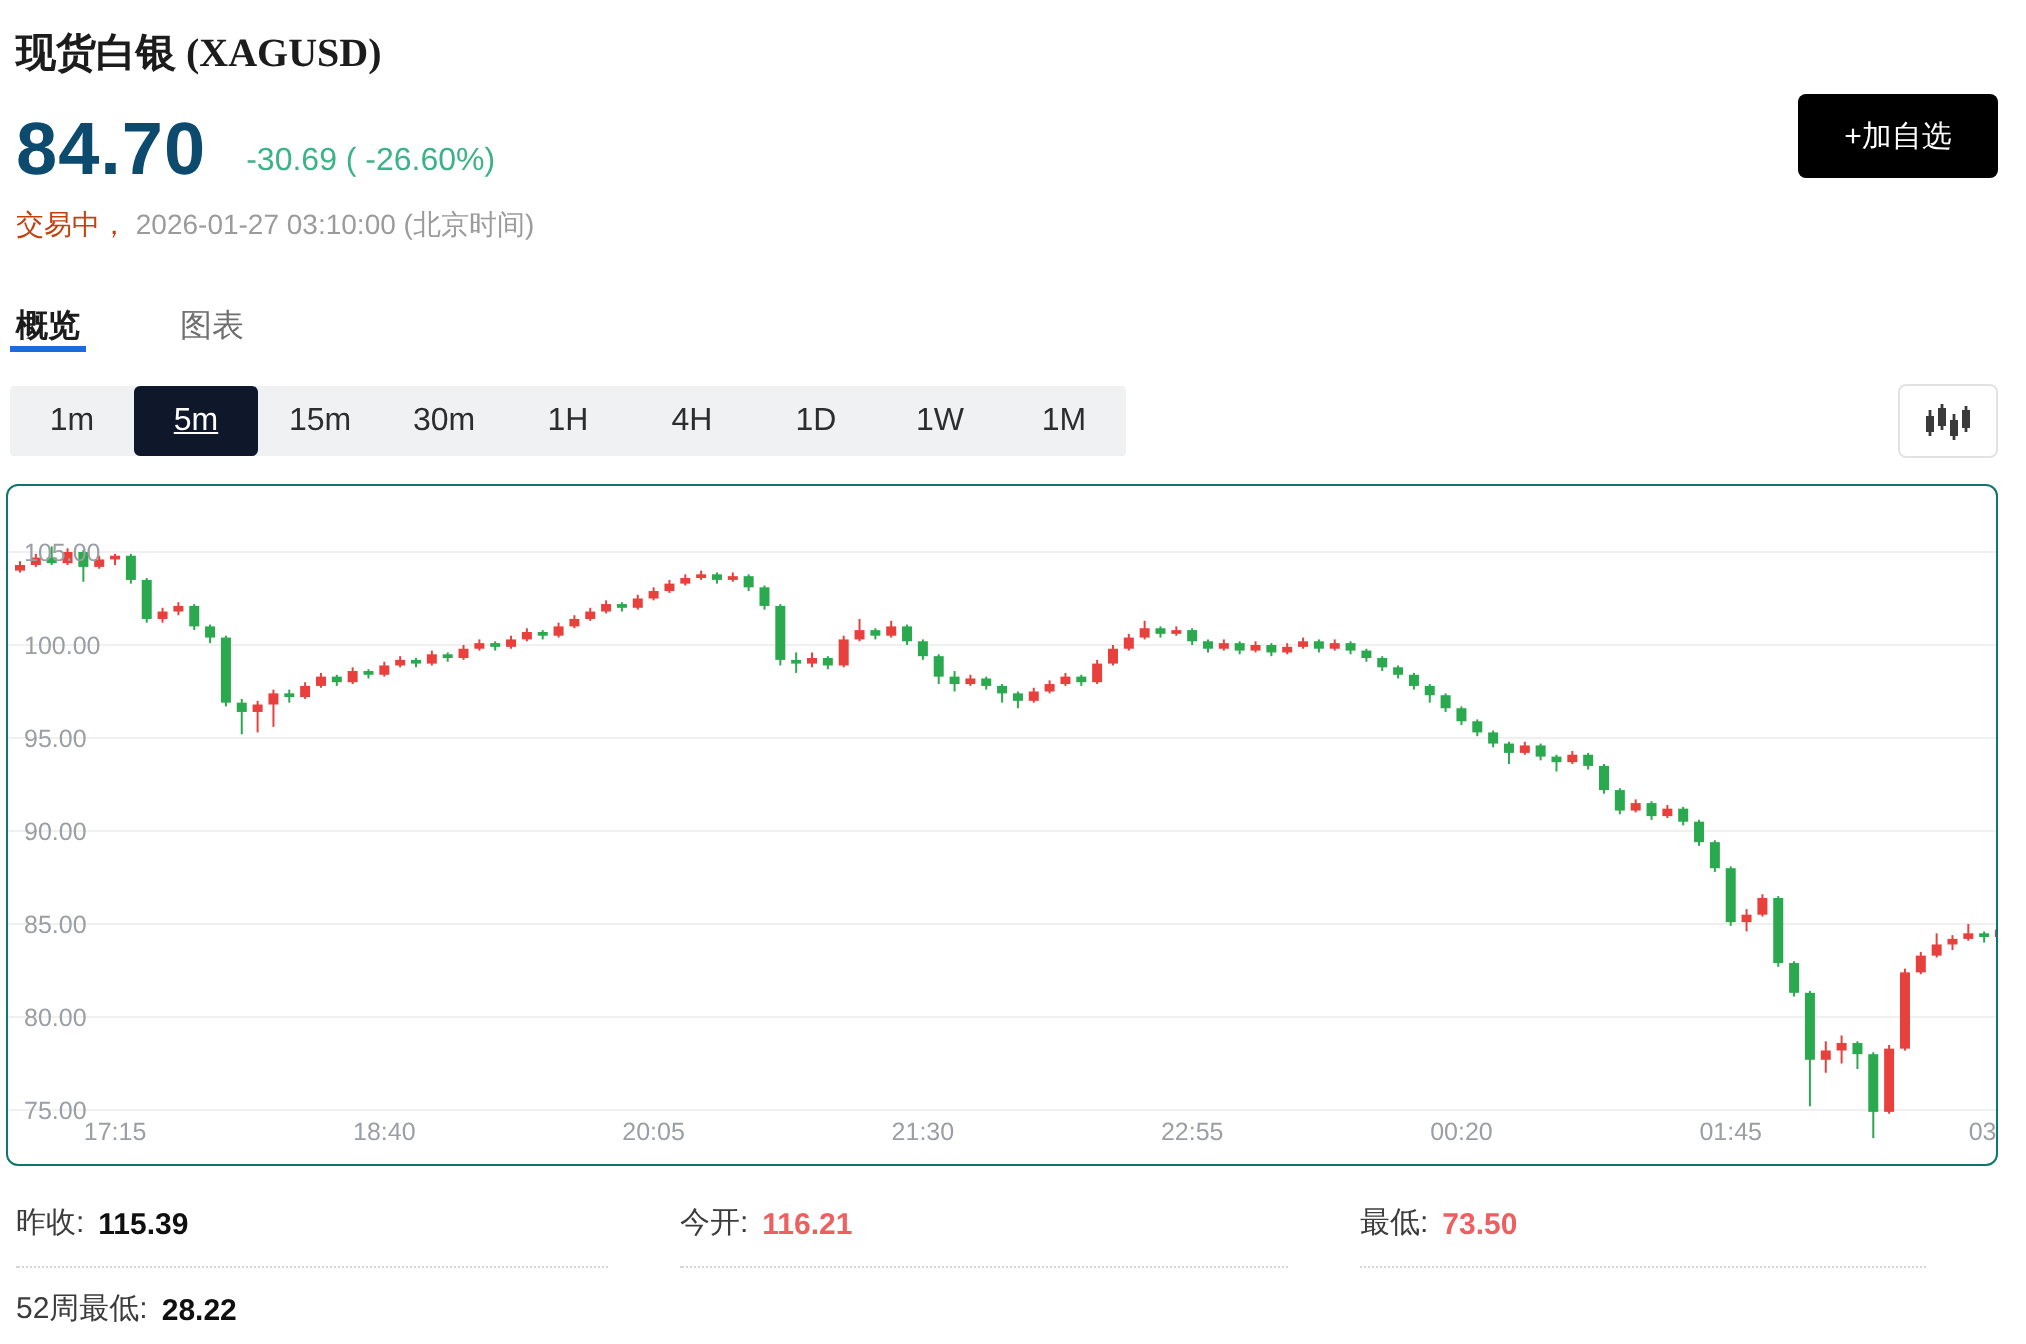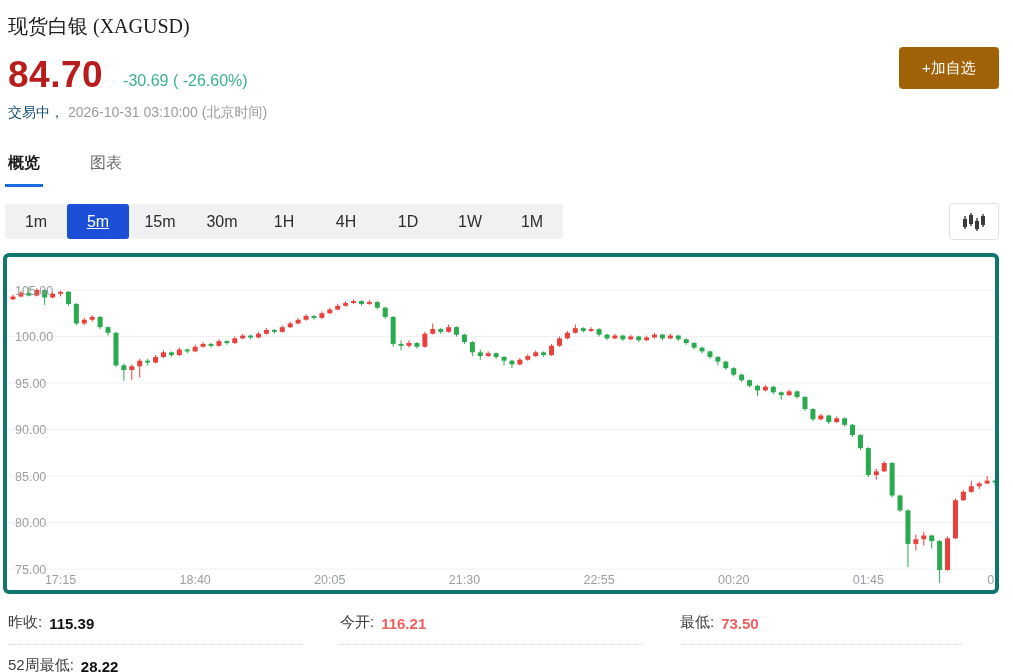--- a/index.html
+++ b/index.html
@@ -2,85 +2,85 @@
 <html><head>
 <meta charset="utf-8">
 <style>
   * { margin:0; padding:0; box-sizing:border-box; }
   html,body { background:#fff; }
   body {
     width:1013px; height:672px; overflow:hidden; position:relative;
     font-family:"Liberation Sans", sans-serif; color:#222;
   }
   .header { padding:13px 14px 0 8px; position:relative; }
-  .title  { font-family:"Liberation Serif", serif; font-size:20px; font-weight:400; color:#1c1c1c; }
+  .title  { font-family:"Liberation Serif", serif; font-size:20px; font-weight:700; color:#1c1c1c; }
   .price-row { display:flex; align-items:flex-end; gap:20px; margin-top:16px; }
   .price  { font-size:37px; font-weight:700; line-height:1; letter-spacing:0.5px; }
   .change { font-size:16px; padding-bottom:3px; }
   .status-row { margin-top:11px; font-size:14px; color:#9b9b9b; }
-  .status-label { color:#0c4a6e; }
+  .status-label { color:#c2410c; }
   .add-btn {
     position:absolute; top:47px; right:14px; width:100px; height:42px;
     border:none; border-radius:4px; color:#fff; font-size:15px;
     font-family:"Liberation Sans", sans-serif; cursor:pointer;
   }
   .tabs { display:flex; gap:50px; margin:31px 0 0 8px; }
-  .tab  { font-size:16px; color:#6f6f6f; padding-bottom:13px; position:relative; cursor:pointer; }
+  .tab  { font-size:16px; color:#6f6f6f; padding-bottom:2px; position:relative; cursor:pointer; }
   .tab.active { color:#1c1c1c; font-weight:700; }
   .tab.active::after { content:""; position:absolute; left:-3px; right:-3px; bottom:0; height:3px; background:#1a6be0; }
   .tf-row { display:flex; align-items:center; justify-content:space-between; margin:16px 14px 0 5px; }
   .tf-bar { display:flex; background:#eff1f2; border-radius:2px; height:35px; }
   .tf-item {
     width:62px; display:flex; align-items:center; justify-content:center;
     font-size:16px; color:#2d2d2d; cursor:pointer; border-radius:3px;
   }
   .tf-item.active { color:#fff; }
   .charttype-btn {
     width:50px; height:37px; background:#fff; border:1px solid #e2e2e2; border-radius:4px;
     display:flex; align-items:center; justify-content:center; cursor:pointer;
   }
   .chart-panel {
-    margin:13px 14px 0 3px; height:341px; border:4px solid #0f766e; border-radius:6px;
+    margin:13px 14px 0 3px; height:341px; border:1px solid #0f766e; border-radius:6px;
     overflow:hidden; position:relative; background:#fff;
   }
   .chart-panel svg { display:block; }
   .stats { margin:8px 14px 0 8px; display:grid; grid-template-columns:332px 340px 1fr; }
   .stat-cell {
     display:flex; align-items:flex-end; gap:7px; font-size:15px;
     padding:11px 0 12px; margin-right:36px; border-bottom:1px dotted #d6d6d6;
   }
   .stat-label { color:#3c3c3c; }
   .stat-value { font-weight:700; color:#101010; }
   .stat-value.red { color:#ee5f5f; }
 </style>
 </head>
 <body>
 
 <div class="header">
   <div class="title">现货白银 (XAGUSD)</div>
   <div class="price-row">
-    <span class="price" id="price" style="color: #b91c1c;">84.70</span>
+    <span class="price" id="price" style="color: #0c4a6e;">84.70</span>
     <span class="change" id="change" style="color: rgb(59, 178, 135);">-30.69 ( -26.60%)</span>
   </div>
   <div class="status-row">
     <span class="status-label">交易中，</span>
-    <span>2026-10-31 03:10:00 (北京时间)</span>
+    <span>2026-01-27 03:10:00 (北京时间)</span>
   </div>
-  <button class="add-btn" id="add-btn" style="background: #a16207;">+加自选</button>
+  <button class="add-btn" id="add-btn" style="background: #000000;">+加自选</button>
 </div>
 
 <div class="tabs" id="tabs">
     <div class="tab active">概览</div>
     <div class="tab">图表</div>
   </div>
 
 <div class="tf-row">
   <div class="tf-bar" id="tf-bar">
       <div class="tf-item">1m</div>
-      <div class="tf-item active" style="background: #1d4ed8; text-decoration: underline;">5m</div>
+      <div class="tf-item active" style="background: #0f172a; text-decoration: underline;">5m</div>
       <div class="tf-item">15m</div>
       <div class="tf-item">30m</div>
       <div class="tf-item">1H</div>
       <div class="tf-item">4H</div>
       <div class="tf-item">1D</div>
       <div class="tf-item">1W</div>
       <div class="tf-item">1M</div>
     </div>
   <div class="charttype-btn">
     <svg width="26" height="24" viewBox="0 0 26 24">

